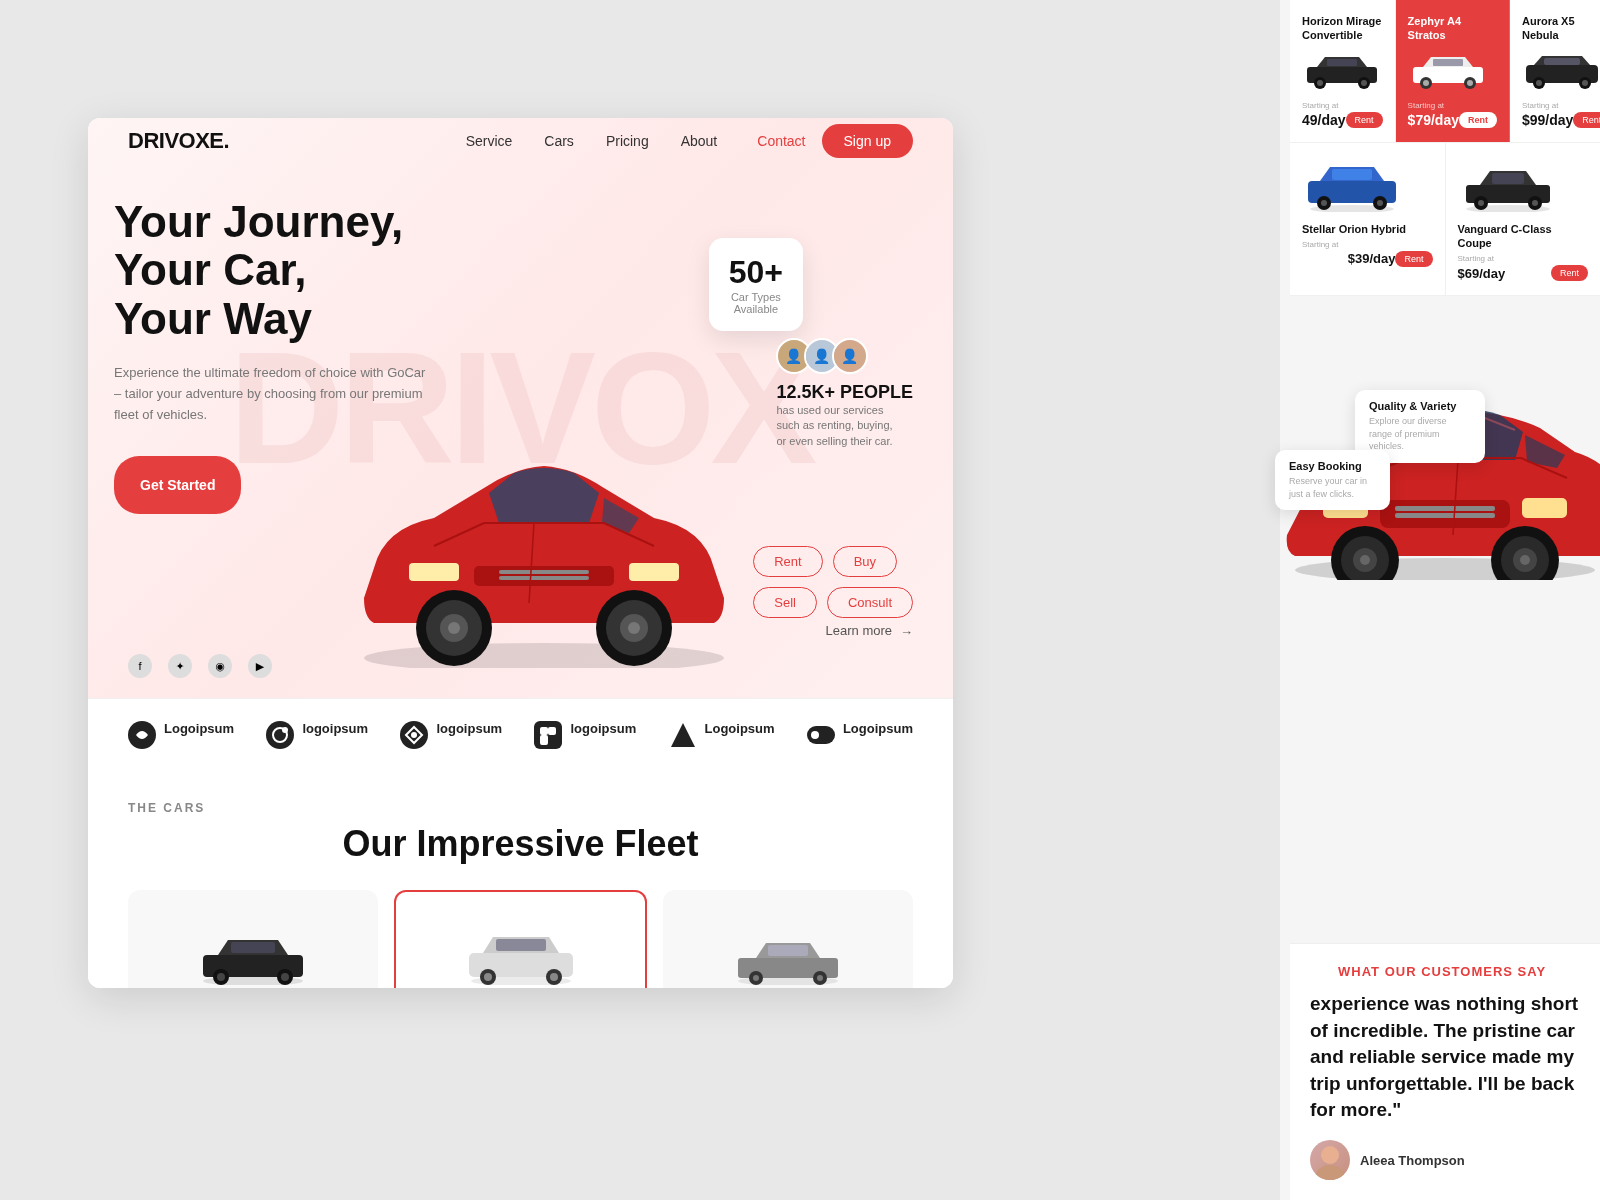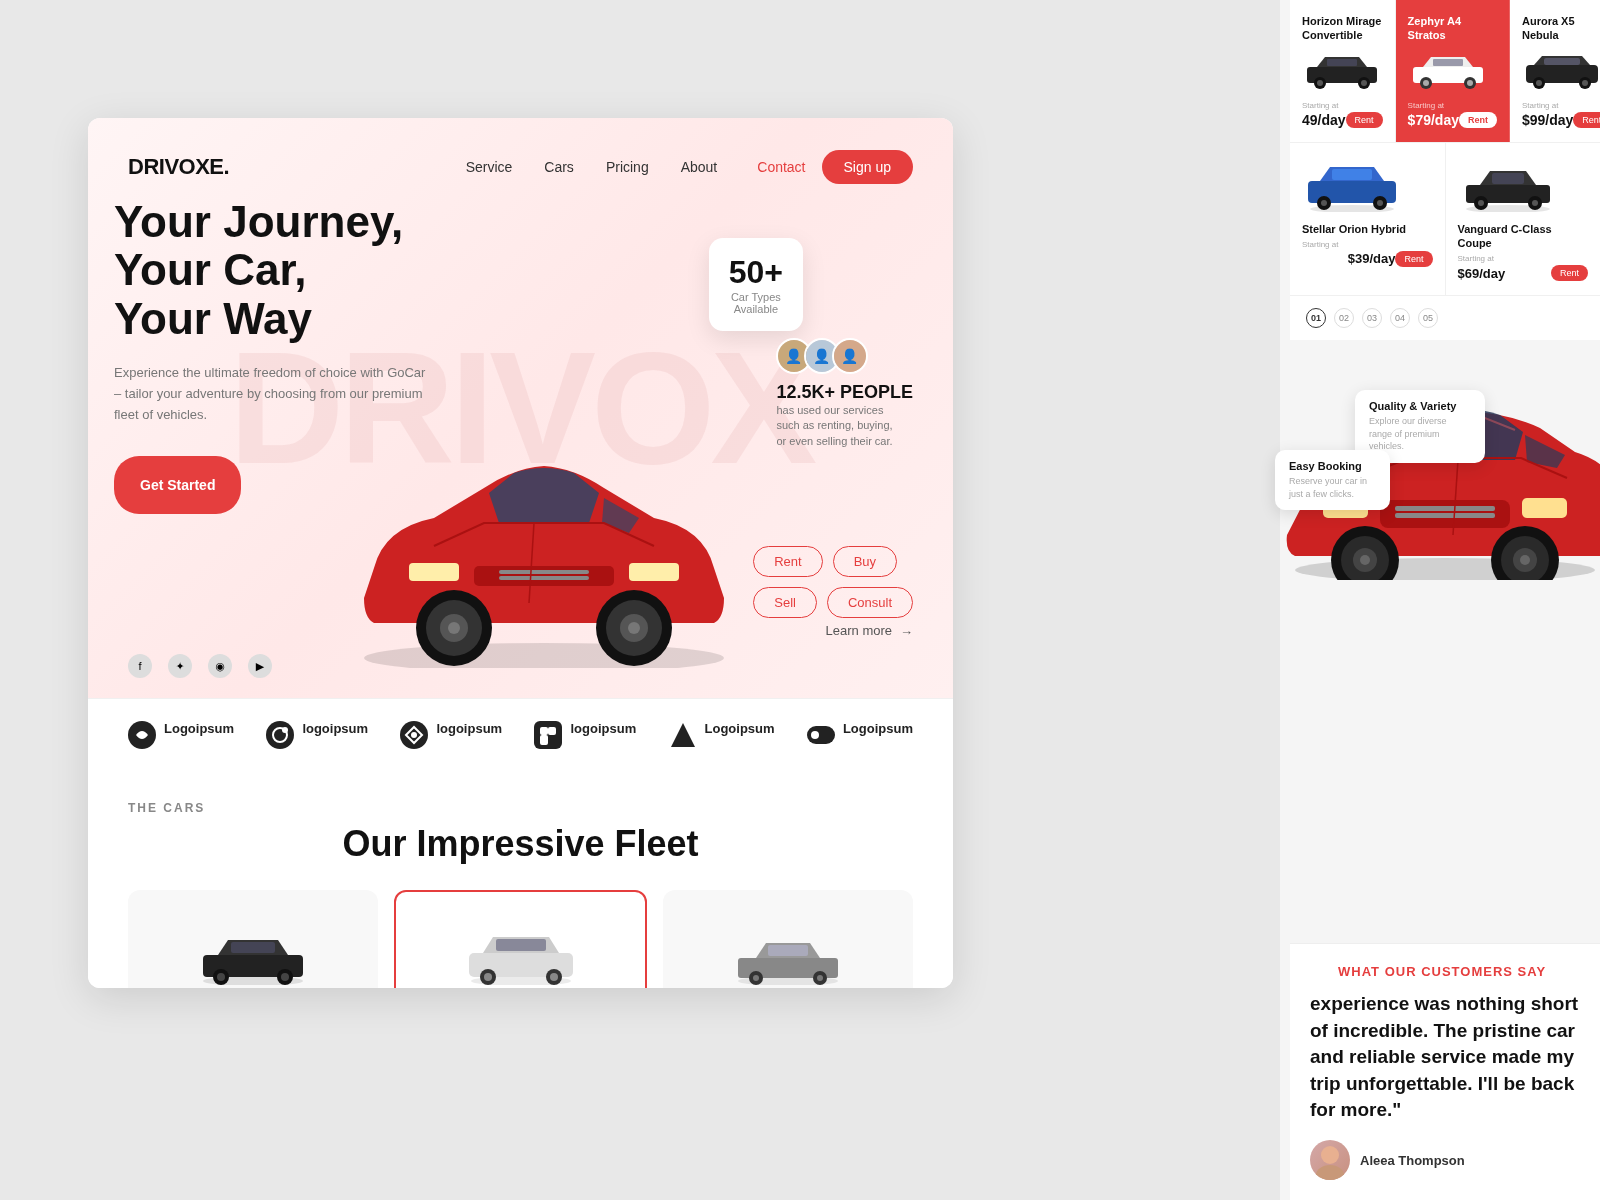--- a/index.html
+++ b/index.html
@@ -53,21 +53,21 @@
       letter-spacing: -5px;
       white-space: nowrap;
       pointer-events: none;
       user-select: none;
     }
 
     
     .navbar {
       display: flex;
       align-items: center;
-      padding: 32px 40px;
+      padding: 6px 40px;
       position: relative;
       z-index: 10;
     }
     .logo {
       font-size: 22px;
       font-weight: 900;
       color: #111;
       letter-spacing: -0.5px;
       margin-right: auto;
     }
@@ -670,27 +670,20 @@
       </svg>
       <div style="font-size:11px; font-weight:700; color:#111; line-height:1.3;">Vanguard C-Class Coupe</div>
       <div style="font-size:8px; color:#aaa; margin-top:4px;">Starting at</div>
       <div style="display:flex; align-items:center; justify-content:space-between; margin-top:2px;">
         <span style="font-size:13px; font-weight:800; color:#111;">$69/day</span>
         <button style="background:#e53e3e; color:white; border:none; padding:3px 9px; border-radius:10px; font-size:9px; cursor:pointer;">Rent</button>
       </div>
     </div>
   </div>
 
-  <div class="pagination-dots">
-    <div class="dot active">01</div>
-    <div class="dot">02</div>
-    <div class="dot">03</div>
-    <div class="dot">04</div>
-    <div class="dot">05</div>
-  </div>
 </div>
 
 <div style="position:absolute; top:390px; right:115px; background:white; border-radius:10px; padding:10px 14px; box-shadow:0 4px 16px rgba(0,0,0,0.12); z-index:20; max-width:130px;">
   <div style="font-size:11px; font-weight:700; color:#111; margin-bottom:3px;">Quality &amp; Variety</div>
   <div style="font-size:9px; color:#aaa; line-height:1.4;">Explore our diverse range of premium vehicles.</div>
 </div>
 
 <div style="position:absolute; top:450px; right:210px; background:white; border-radius:10px; padding:10px 14px; box-shadow:0 4px 16px rgba(0,0,0,0.12); z-index:20; max-width:115px;">
   <div style="font-size:11px; font-weight:700; color:#111; margin-bottom:3px;">Easy Booking</div>
   <div style="font-size:9px; color:#aaa; line-height:1.4;">Reserve your car in just a few clicks.</div>

